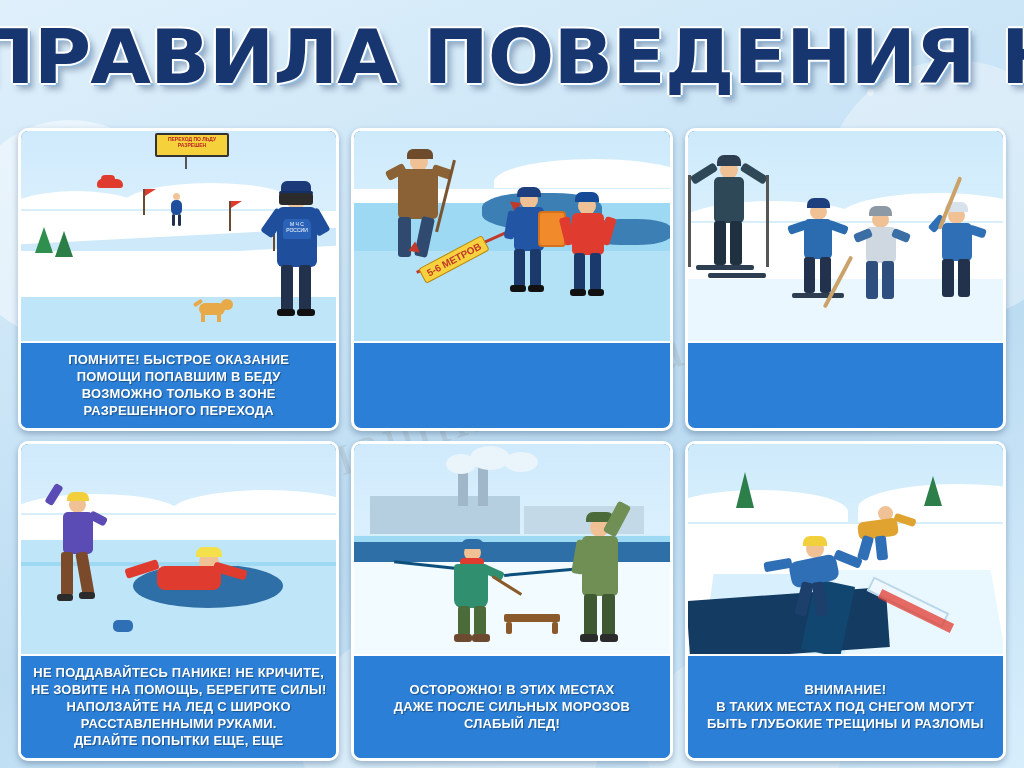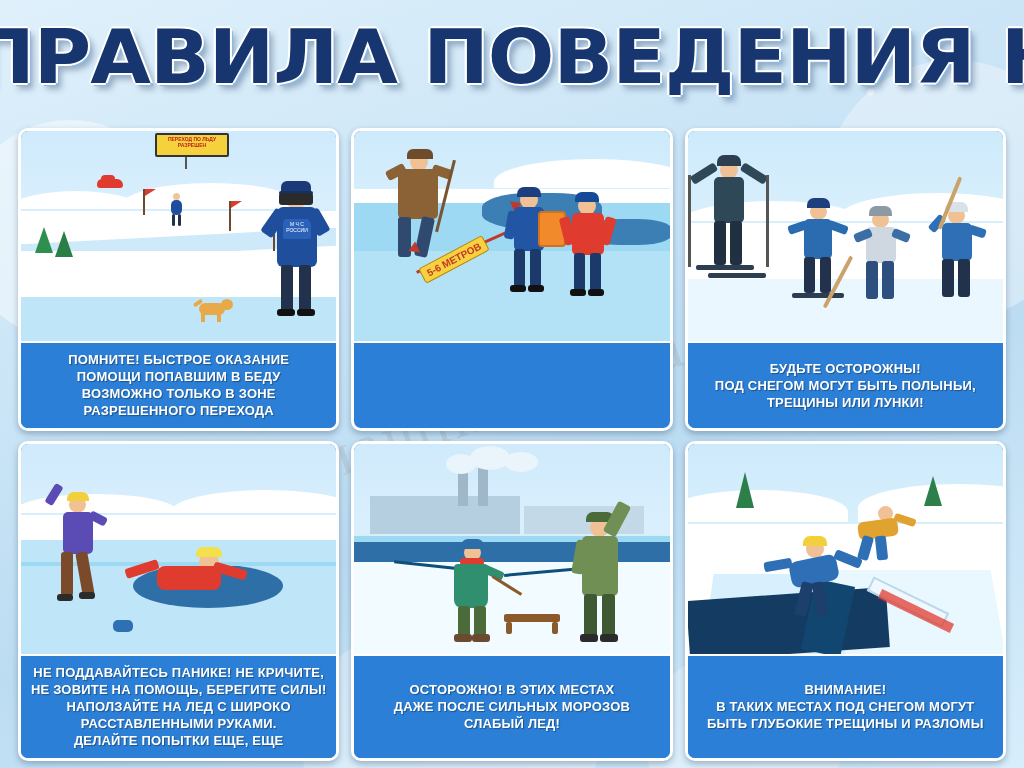--- a/index.html
+++ b/index.html
@@ -346,23 +346,20 @@
             <div class="head" style="left:12px;top:4px;width:17px;height:17px;background:#f0c195;"></div>
             <div style="position:absolute;left:9px;top:-1px;width:23px;height:10px;background:#d8e2ea;border-radius:7px 7px 0 0;"></div>
             <div class="body" style="left:6px;top:20px;width:30px;height:38px;background:#2f6fb5;"></div>
             <div class="limb" style="left:-8px;top:16px;width:18px;height:9px;background:#2f6fb5;transform:rotate(-48deg);"></div>
             <div class="limb" style="left:32px;top:24px;width:18px;height:9px;background:#2f6fb5;transform:rotate(18deg);"></div>
             <div class="limb" style="left:6px;top:56px;width:12px;height:38px;background:#22324d;"></div>
             <div class="limb" style="left:22px;top:56px;width:12px;height:38px;background:#22324d;"></div>
             <div class="hockeystick" style="left:12px;top:-28px;width:4px;height:56px;transform:rotate(22deg);"></div>
           </div>
         </div>
-        <div class="caption">БУДЬТЕ ОСТОРОЖНЫ!
-ПОД СНЕГОМ МОГУТ БЫТЬ ПОЛЫНЬИ,
-ТРЕЩИНЫ ИЛИ ЛУНКИ!</div>
       </div>
 
     </div>
 
     <div class="row row2">
 
       <div class="card c1">
         <div class="art">
           <div class="sky" style="background:linear-gradient(#cfeafc,#e9f7ff);"></div>
           <div class="hill" style="left:-10px;top:50px;width:170px;height:40px;"></div>

